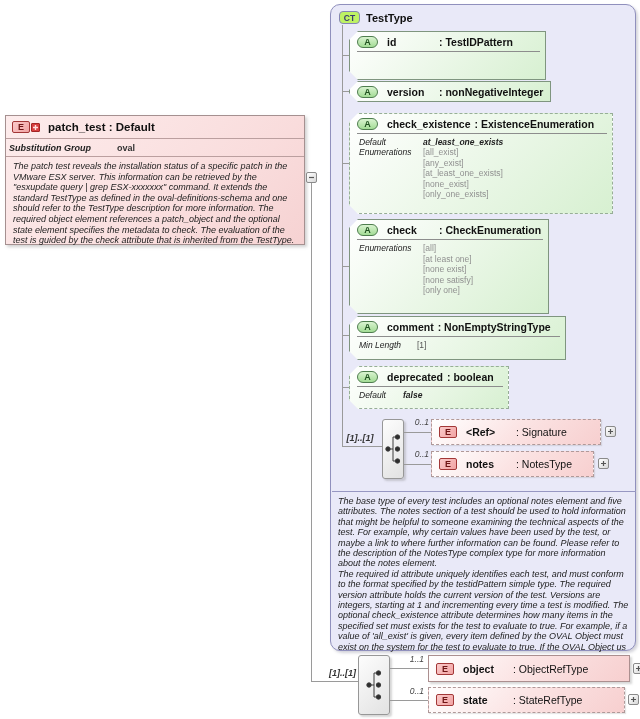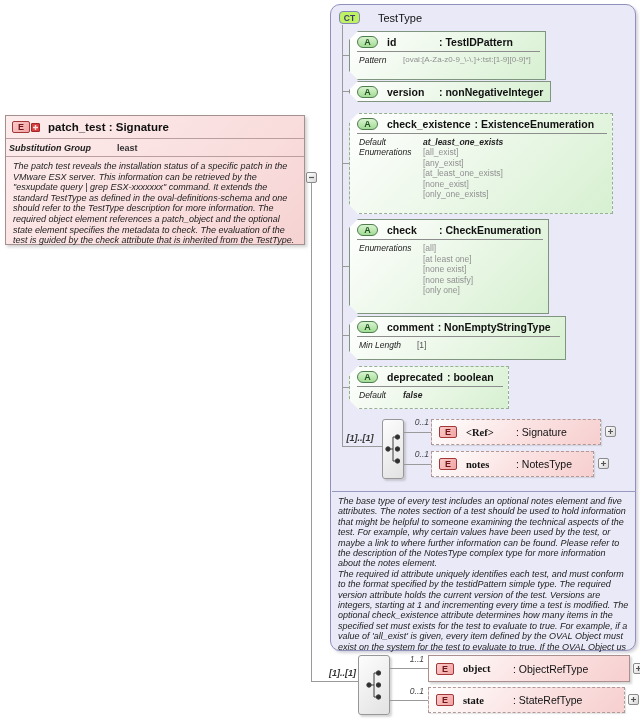--- a/index.html
+++ b/index.html
@@ -60,21 +60,21 @@
     background:#bef264;font-size:8.5px;font-weight:bold;color:#3a3a70;flex:0 0 auto;
   }
   
   .ct-box{
     left:330px;top:4px;width:306px;height:647px;box-sizing:border-box;
     border:1px solid #9090bd;border-radius:10px;
     background:#e9e9f8;
     box-shadow:2px 2px 3px rgba(130,130,150,.35);
   }
   .ct-head{display:flex;align-items:center;padding:6px 0 0 8px;}
-  .ct-title{font-size:11px;font-weight:normal;color:#111;margin-left:18px;}
+  .ct-title{font-size:11px;font-weight:bold;color:#111;margin-left:6px;}
   
   .abox{
     position:absolute;box-sizing:border-box;
     border:1px solid #7f957f;
     background:linear-gradient(135deg,#ffffff 0%,#edf8ea 45%,#d7f0d1 100%);
     clip-path:polygon(9px 0, 100% 0, 100% 100%, 9px 100%, 0 calc(100% - 9px), 0 9px);
     filter:drop-shadow(2px 2px 2px rgba(110,110,110,.35));
   }
   .abox.dashed{border-style:dashed;border-color:#97ae97;filter:drop-shadow(1px 1px 1px rgba(130,130,130,.25));}
   .trow{display:flex;align-items:center;height:19px;padding-left:7px;}
@@ -91,21 +91,21 @@
   .lw44{width:44px;} .lw64{width:64px;} .lw58{width:58px;}
   
   .ebox{
     position:absolute;box-sizing:border-box;
     border:1px solid #ab8f8f;
     background:linear-gradient(135deg,#ffffff 0%,#fbe3e3 50%,#f7cfcf 100%);
     display:flex;align-items:center;padding-left:7px;
     box-shadow:2px 2px 2px rgba(120,120,120,.3);
   }
   .ebox.dashed{border-style:dashed;border-color:#b09999;box-shadow:1px 1px 1px rgba(130,130,130,.2);}
-  .ename{font-size:10.5px;font-weight:bold;color:#111;margin-left:9px;min-width:50px;font-family:Liberation Serif, serif;}
+  .ename{font-size:10.5px;font-weight:bold;color:#111;margin-left:9px;min-width:50px;}
   .etype{font-size:10.5px;font-weight:normal;color:#111;white-space:nowrap;}
   
   .seq{
     position:absolute;box-sizing:border-box;border:1px solid #979797;border-radius:3px;
     background:linear-gradient(135deg,#fdfdfd,#e2e2e2);
     display:flex;align-items:center;justify-content:center;
     box-shadow:2px 2px 2px rgba(120,120,120,.3);
   }
   
   .card{position:absolute;font-size:8.5px;font-style:italic;color:#444;}
@@ -116,25 +116,25 @@
 <body>
 
 <div class="abs pt-box">
   <div class="pt-head">
     <span class="badge-e">E</span>
     <span class="badge-plus">
       <svg width="7" height="7" viewBox="0 0 7 7">
           <path d="M3.5 1v5M1 3.5h5" stroke="#ffe0e0" stroke-width="1.4"></path>
         </svg>
     </span>
-    <span class="pt-title">patch_test : Signature</span>
+    <span class="pt-title">patch_test : Default</span>
   </div>
   <div class="pt-subst">
     <span class="lab">Substitution Group</span>
-    <span class="val">least</span>
+    <span class="val">oval</span>
   </div>
   <div class="doc pt-doc">The patch test reveals the installation status of a specific patch in the VMware ESX server. This information can be retrieved by the "esxupdate query | grep ESX-xxxxxxx" command. It extends the standard TestType as defined in the oval-definitions-schema and one should refer to the TestType description for more information. The required object element references a patch_object and the optional state element specifies the metadata to check. The evaluation of the test is guided by the check attribute that is inherited from the TestType.</div>
 </div>
 
 <div class="togglebox" style="left:306px;top:172px;">
   <svg width="7" height="7" viewBox="0 0 7 7">
       <path d="M1 3.5h5" stroke="#555" stroke-width="1.2"></path>
     </svg>
 </div>
 <div class="line" style="left:311px;top:183px;width:1px;height:498px;"></div>
@@ -155,26 +155,20 @@
   <div class="line" style="left:11px;top:382px;width:7px;height:1px;"></div>
   <div class="line" style="left:11px;top:441px;width:40px;height:1px;"></div>
 
   <div class="abox" style="left:18px;top:26px;width:197px;height:49px;">
     <div class="trow">
       <span class="badge-a">A</span>
       <span class="aname">id</span>
       <span class="atype">: TestIDPattern</span>
     </div>
     <div class="fsep"></div>
-    <div class="facets">
-      <div class="frow">
-        <span class="flabel lw44">Pattern</span>
-        <span class="fval" style="font-size:8px;">[oval:[A-Za-z0-9_\-\.]+:tst:[1-9][0-9]*]</span>
-      </div>
-    </div>
   </div>
 
   <div class="abox" style="left:18px;top:76px;width:202px;height:21px;">
     <div class="trow">
       <span class="badge-a">A</span>
       <span class="aname">version</span>
       <span class="atype">: nonNegativeInteger</span>
     </div>
   </div>
 

